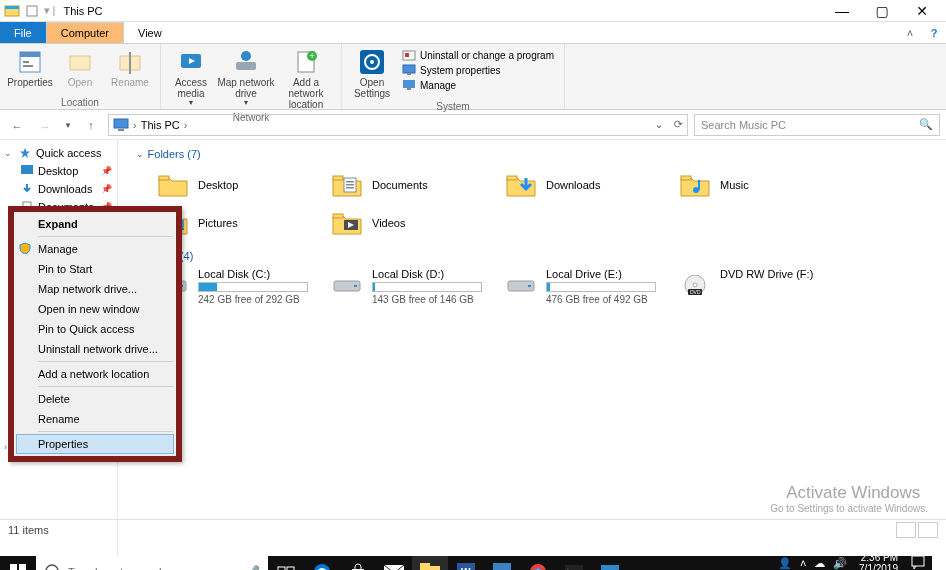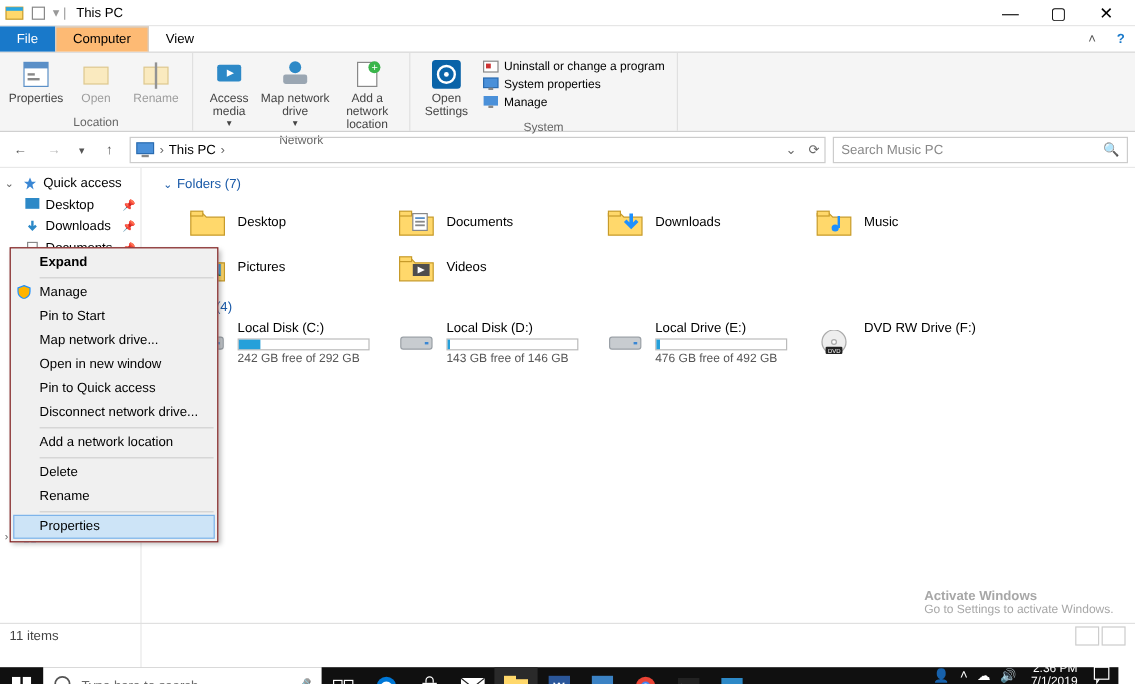--- a/index.html
+++ b/index.html
@@ -63,35 +63,35 @@
 .drive-grid { display: flex; flex-wrap: wrap; padding-left: 34px; gap: 0; }
 .drive-item { width: 174px; display: flex; gap: 10px; align-items: flex-start; }
 .drive-item .dicon { width: 30px; height: 30px; display: flex; align-items: center; justify-content: center; margin-top: 2px; }
 .drive-item .dinfo { flex: 1; }
 .drive-item .dname { font-size: 11px; margin-bottom: 2px; }
 .drive-item .dbar { width: 110px; height: 10px; border: 1px solid #bbb; background: #fff; margin-bottom: 2px; }
 .drive-item .dbar .fill { height: 100%; background: #26a0da; }
 .drive-item .dfree { font-size: 10px; color: #555; }
 
 
-.context-menu { position: absolute; left: 8px; top: 206px; width: 174px; background: #f0f0f0; border: 1px solid #7f1d1d; box-shadow: 2px 2px 4px rgba(0,0,0,0.25); z-index: 100; padding: 2px; }
+.context-menu { position: absolute; left: 8px; top: 206px; width: 174px; background: #f0f0f0; border: 6px solid #7f1d1d; box-shadow: 2px 2px 4px rgba(0,0,0,0.25); z-index: 100; padding: 2px; }
 .context-menu .menu-item { height: 20px; display: flex; align-items: center; padding-left: 22px; font-size: 11px; position: relative; }
 .context-menu .menu-item.bold { font-weight: bold; }
 .context-menu .menu-item.hover { background: #cde4f7; border: 1px solid #7eb4ea; padding-left: 21px; }
 .context-menu .sep { height: 1px; background: #d0d0d0; margin: 2px 1px 2px 22px; }
 .context-menu .menu-item .mico { position: absolute; left: 3px; width: 14px; height: 14px; display: inline-flex; }
 
 
 .statusbar { position: absolute; left: 0; right: 0; bottom: 31px; height: 20px; border-top: 1px solid #e0e0e0; display: flex; align-items: center; padding: 0 8px; font-size: 11px; color: #444; }
 .statusbar .viewbtns { margin-left: auto; display: flex; gap: 2px; }
 .statusbar .viewbtns > div { width: 20px; height: 16px; border: 1px solid #ccc; }
 
 
 .watermark { position: absolute; right: 18px; bottom: 56px; text-align: left; color: #a7a7a7; }
-.watermark .w1 { font-size: 11px; font-weight: 700; }
+.watermark .w1 { font-size: 17px; font-weight: 400; margin-left: 16px; }
 .watermark .w2 { font-size: 10px; }
 
 
 .taskbar { position: absolute; left: 0; right: 14px; bottom: 0; height: 14px; background: #101010; display: flex; color: #fff; font-size: 11px; }
 .taskbar .start { width: 36px; height: 31px; display: flex; align-items: center; justify-content: center; }
 .taskbar .search { flex: 0 0 232px; height: 31px; background: #fff; color: #666; display: flex; align-items: center; padding: 0 8px; gap: 8px; }
 .taskbar .search .mic { margin-left: auto; }
 .taskbar .tbtn { width: 36px; height: 31px; display: flex; align-items: center; justify-content: center; }
 .taskbar .tbtn.active { border-bottom: 2px solid #76b9ed; background: #2a2a2a; }
 .taskbar .tray { margin-left: auto; display: flex; align-items: center; gap: 8px; padding-right: 6px; }
@@ -489,21 +489,21 @@
     <div class="menu-item">
       <span>Map network drive...</span>
     </div>
     <div class="menu-item">
       <span>Open in new window</span>
     </div>
     <div class="menu-item">
       <span>Pin to Quick access</span>
     </div>
     <div class="menu-item">
-      <span>Disconnect network drive...</span>
+      <span>Uninstall network drive...</span>
     </div>
     <div class="sep"></div>
     <div class="menu-item">
       <span>Add a network location</span>
     </div>
     <div class="sep"></div>
     <div class="menu-item">
       <span>Delete</span>
     </div>
     <div class="menu-item">

